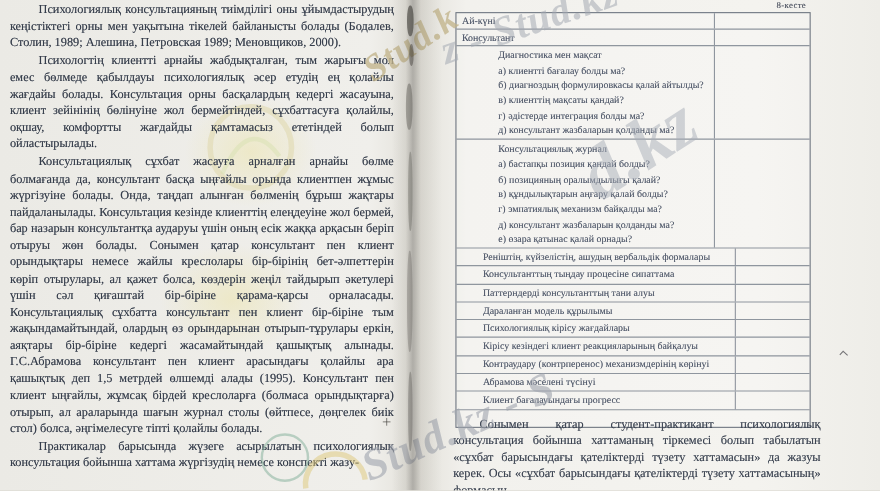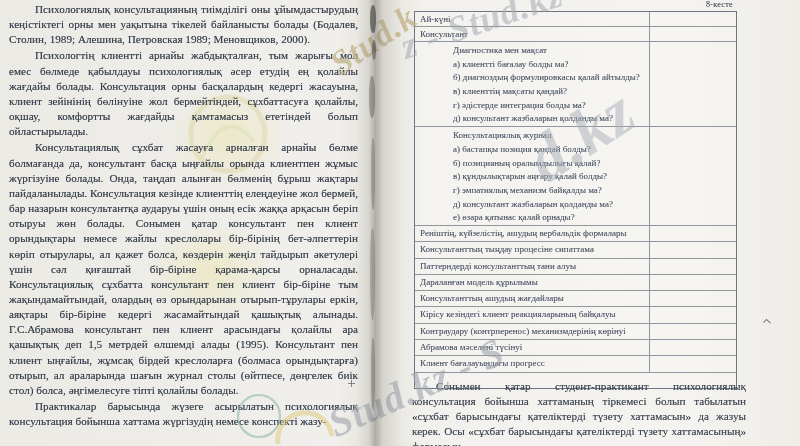--- a/index.html
+++ b/index.html
@@ -48,21 +48,21 @@
     color:var(--tink);font-size:9px;
     text-shadow:0 0 .4px rgba(77,86,104,.45);
   }
   .t-row{display:flex;}
   .t-row + .t-row{border-top:1px solid var(--line);}
   .t-label{width:235px;box-sizing:border-box;border-right:1px solid var(--line);padding-left:5px;overflow:hidden;white-space:nowrap;}
   .t-val{flex:1;}
   .t-row.h-top{height:14px;}
   .t-row.h-top .t-label{line-height:14px;}
   .t-row.single{height:15.3px;}
-  .t-row.single .t-label{line-height:15.3px;}
+  .t-row.single .t-label{line-height:15.3px;margin-left:19px;}
   .sec-line{height:13.7px;line-height:14.2px;white-space:nowrap;margin-left:33px;}
   .t-row.sec .t-label{padding-top:1px;padding-bottom:1px;}
   .r-para{
     position:absolute;left:12px;top:379px;width:334px;
     margin:0;text-align:justify;color:#3c4452;
     font-size:11.2px;line-height:15.1px;text-indent:24px;
     text-shadow:0 0 .5px rgba(60,68,82,.5);
   }
   
   .wm{position:absolute;z-index:5;pointer-events:none;
@@ -158,21 +158,21 @@
       </div>
       <div class="t-row single">
         <div class="t-label">Паттерндерді консультанттың тани алуы</div>
         <div class="t-val"></div>
       </div>
       <div class="t-row single">
         <div class="t-label">Дараланған модель құрылымы</div>
         <div class="t-val"></div>
       </div>
       <div class="t-row single">
-        <div class="t-label">Консультанттың ашудың жағдайлары</div>
+        <div class="t-label">Психологиялық кірісу жағдайлары</div>
         <div class="t-val"></div>
       </div>
       <div class="t-row single">
         <div class="t-label">Кірісу кезіндегі клиент реакцияларының байқалуы</div>
         <div class="t-val"></div>
       </div>
       <div class="t-row single">
         <div class="t-label">Контраудару (контрперенос) механизмдерінің көрінуі</div>
         <div class="t-val"></div>
       </div>

